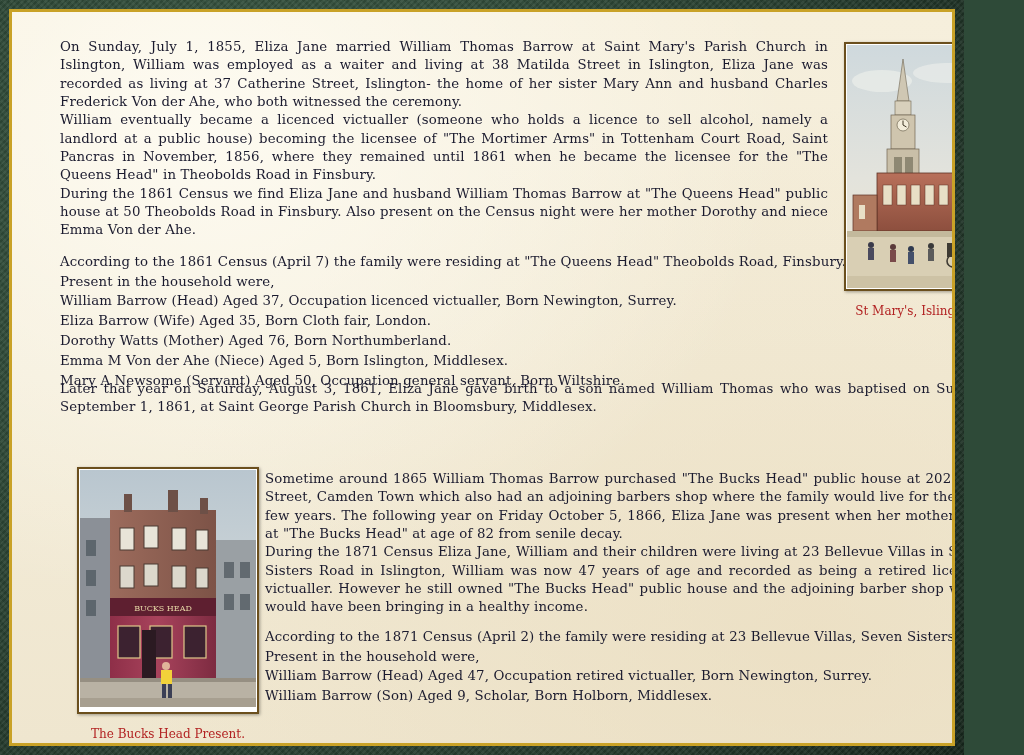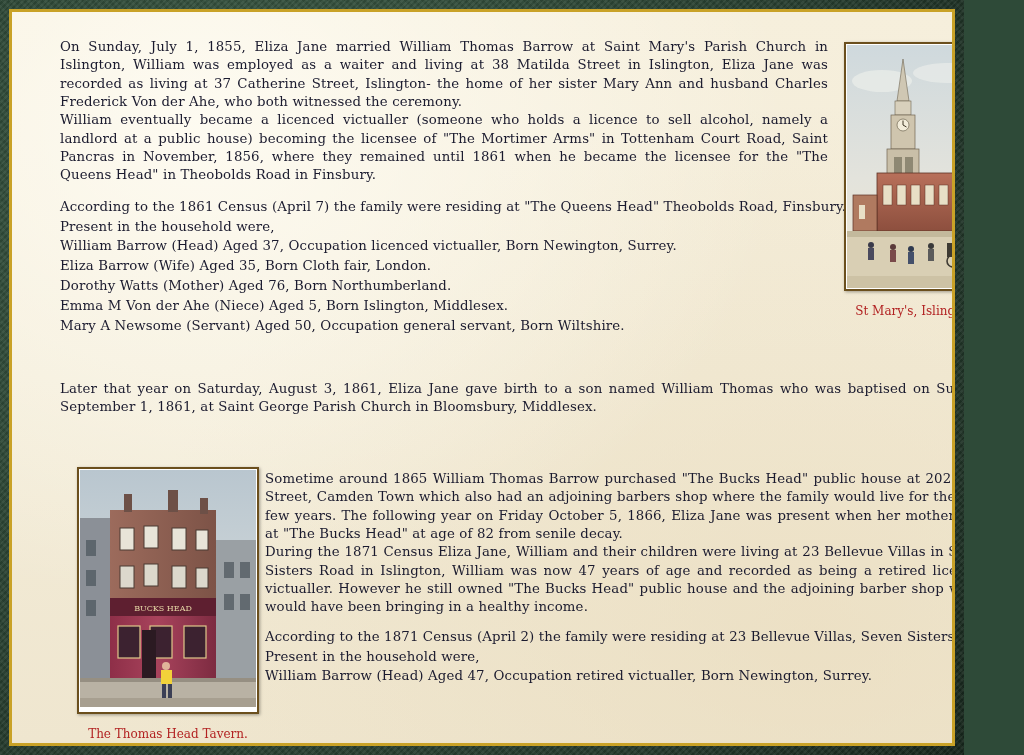--- a/index.html
+++ b/index.html
@@ -144,20 +144,21 @@
 <div class="page-frame">
   <div class="gold-border">
     <div class="parchment">
       <div class="content">
 
         <div class="top-section">
 
           <div class="top-text">
             <p class="body-text para">On  Sunday,  July 1, 1855,  Eliza Jane married William Thomas Barrow at Saint Mary's Parish Church in Islington, William was  employed as a waiter and living at 38 Matilda Street in Islington, Eliza Jane was recorded as living at 37 Catherine Street, Islington- the home of her sister Mary Ann and husband Charles Frederick Von der Ahe, who both witnessed the ceremony.</p>
             <p class="body-text para">William  eventually  became  a  licenced victualler (someone who holds a licence to sell alcohol, namely a landlord at a public house) becoming  the licensee  of "The  Mortimer  Arms"  in  Tottenham Court Road, Saint Pancras in November, 1856, where they remained until 1861 when he became the licensee for the "The Queens Head" in Theobolds Road in Finsbury.</p>
+            <p class="body-text para">During  the  1861 Census  we find Eliza Jane  and husband  William Thomas Barrow at "The Queens Head" public house at 50 Theobolds Road in Finsbury. Also present on the Census night were her mother Dorothy and niece Emma Von der Ahe.</p>
 
             <div class="lines household-lines" style="margin-top:12px;">
               <div>According to the 1861 Census (April 7) the family were residing at "The Queens Head" Theobolds Road, Finsbury.</div>
               <div>Present in the household were,</div>
               <div>William Barrow (Head) Aged 37, Occupation licenced victualler, Born Newington, Surrey.</div>
               <div>Eliza Barrow (Wife) Aged 35, Born Cloth fair, London.</div>
               <div>Dorothy Watts (Mother) Aged 76, Born Northumberland.</div>
               <div>Emma M Von der Ahe (Niece) Aged 5, Born Islington, Middlesex.</div>
               <div>Mary A Newsome (Servant) Aged 50, Occupation general servant, Born Wiltshire.</div>
             </div>
@@ -302,31 +303,32 @@
                 <g>
                   <circle cx="86" cy="196" r="4" fill="#e0b49a"></circle>
                   <rect x="81" y="200" width="11" height="14" fill="#f2d23a"></rect>
                   <rect x="82" y="214" width="4" height="14" fill="#3b3f55"></rect>
                   <rect x="88" y="214" width="4" height="14" fill="#3b3f55"></rect>
                 </g>
 
                 <rect x="0" y="228" width="176" height="9" fill="#a79f90"></rect>
               </svg>
             </div>
-            <div class="caption">The Thomas Head Tavern.</div>
+            <div class="caption">The Bucks Head Present.</div>
           </div>
 
           <div class="bottom-text">
             <p class="body-text para">Sometime  around  1865  William Thomas Barrow  purchased  "The Bucks Head"  public  house  at 202 High Street, Camden Town  which  also  had  an  adjoining  barbers  shop  where  the  family would live for the next few years. The following year on Friday October 5, 1866, Eliza Jane was present when her mother died at "The Bucks Head" at age of 82 from senile decay.</p>
             <p class="body-text para">During  the  1871 Census Eliza Jane, William and their children were living at 23 Bellevue   Villas in Seven Sisters Road in Islington, William was now  47  years of age and recorded as being a  retired licenced victualler. However he still owned "The Bucks Head" public house and the adjoining barber shop which would have been bringing in a healthy income.</p>
 
             <div class="lines household-lines" style="margin-top:10px;">
               <div>According to the 1871 Census (April 2) the family were residing at 23 Bellevue Villas, Seven Sisters Rd, Islington.</div>
               <div>Present in the household were,</div>
               <div>William Barrow (Head) Aged 47, Occupation retired victualler, Born Newington, Surrey.</div>
+              <div>William Barrow (Son) Aged 9, Scholar, Born Holborn, Middlesex.</div>
 
             </div>
           </div>
         </div>
 
       </div>
     </div>
   </div>
 </div>
 

